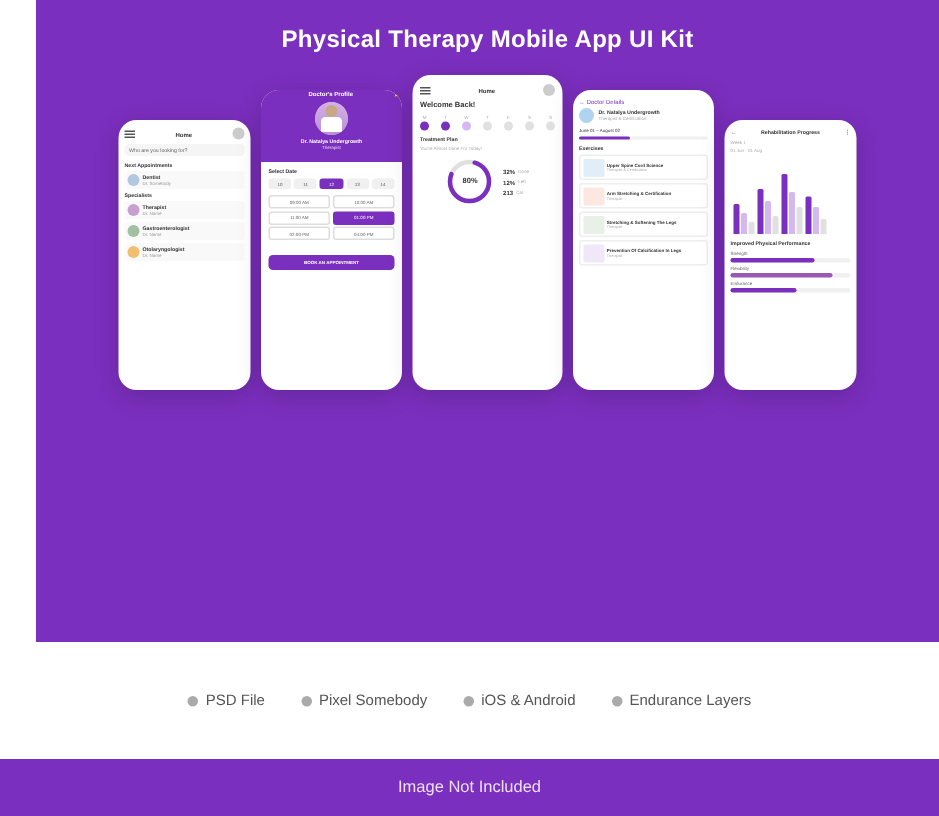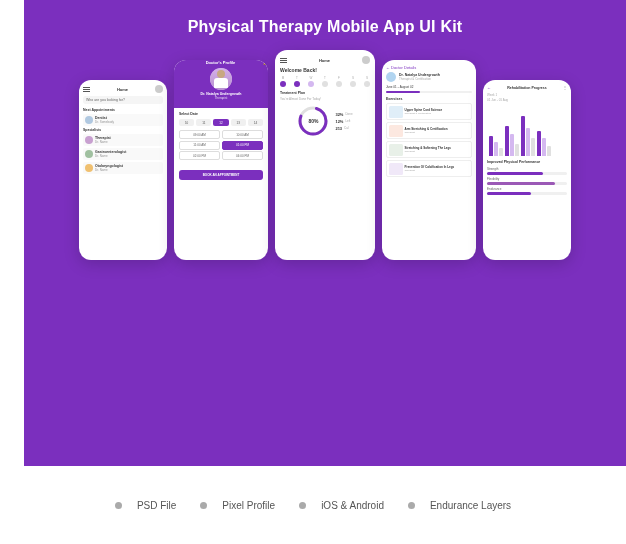--- a/index.html
+++ b/index.html
@@ -290,21 +290,21 @@
 
     .features-row {
       display: flex;
       gap: 24px;
       align-items: center;
     }
 
     .feature-item {
       display: flex;
       align-items: center;
-      gap: 15px;
+      gap: 5px;
     }
 
     .feature-dot {
       width: 7px;
       height: 7px;
       border-radius: 50%;
     }
 
     .feature-label {
       font-size: 10px;
@@ -602,27 +602,30 @@
   </div>
 
   <div class="white-section">
     <div class="features-row">
       <div class="feature-item">
         <div class="feature-dot" style="background:#aaaaaa;"></div>
         <span class="feature-label">PSD File</span>
       </div>
       <div class="feature-item">
         <div class="feature-dot" style="background:#aaaaaa;"></div>
-        <span class="feature-label">Pixel Profile</span>
+        <span class="feature-label">Pixel Somebody</span>
       </div>
       <div class="feature-item">
         <div class="feature-dot" style="background:#aaaaaa;"></div>
         <span class="feature-label">iOS &amp; Android</span>
       </div>
       <div class="feature-item">
         <div class="feature-dot" style="background:#aaaaaa;"></div>
         <span class="feature-label">Endurance Layers</span>
       </div>
     </div>
   </div>
 
+  <div class="footer-section">
+    <span class="footer-text">Image Not Included</span>
+  </div>
 
 </div>
 
 </body></html>

